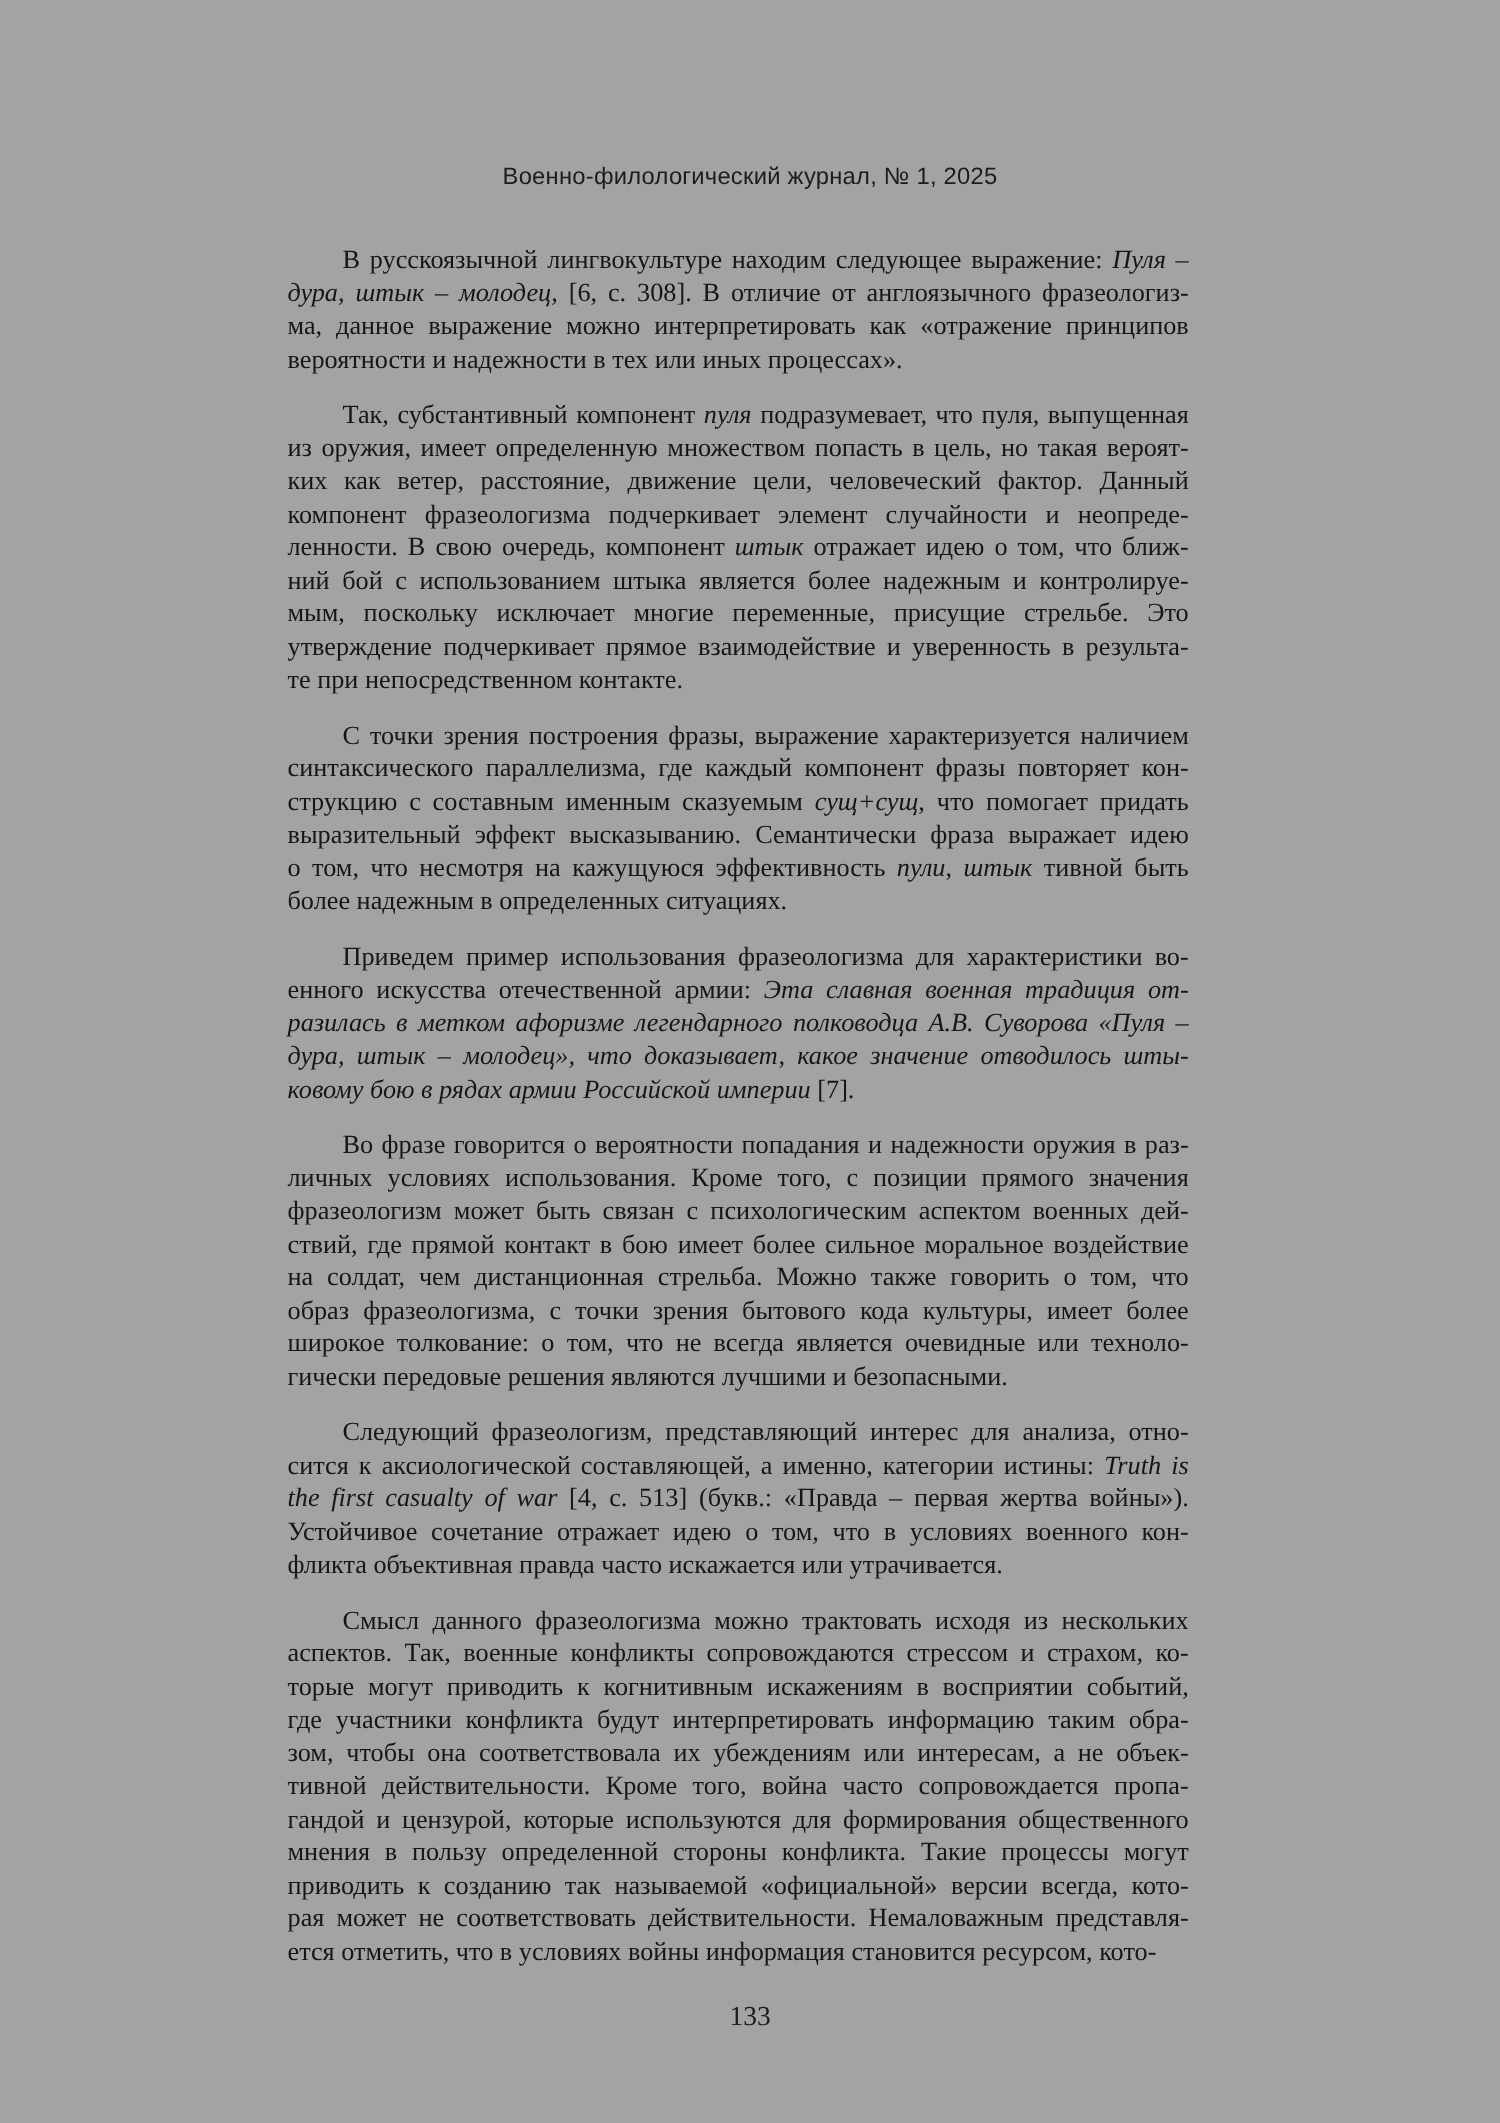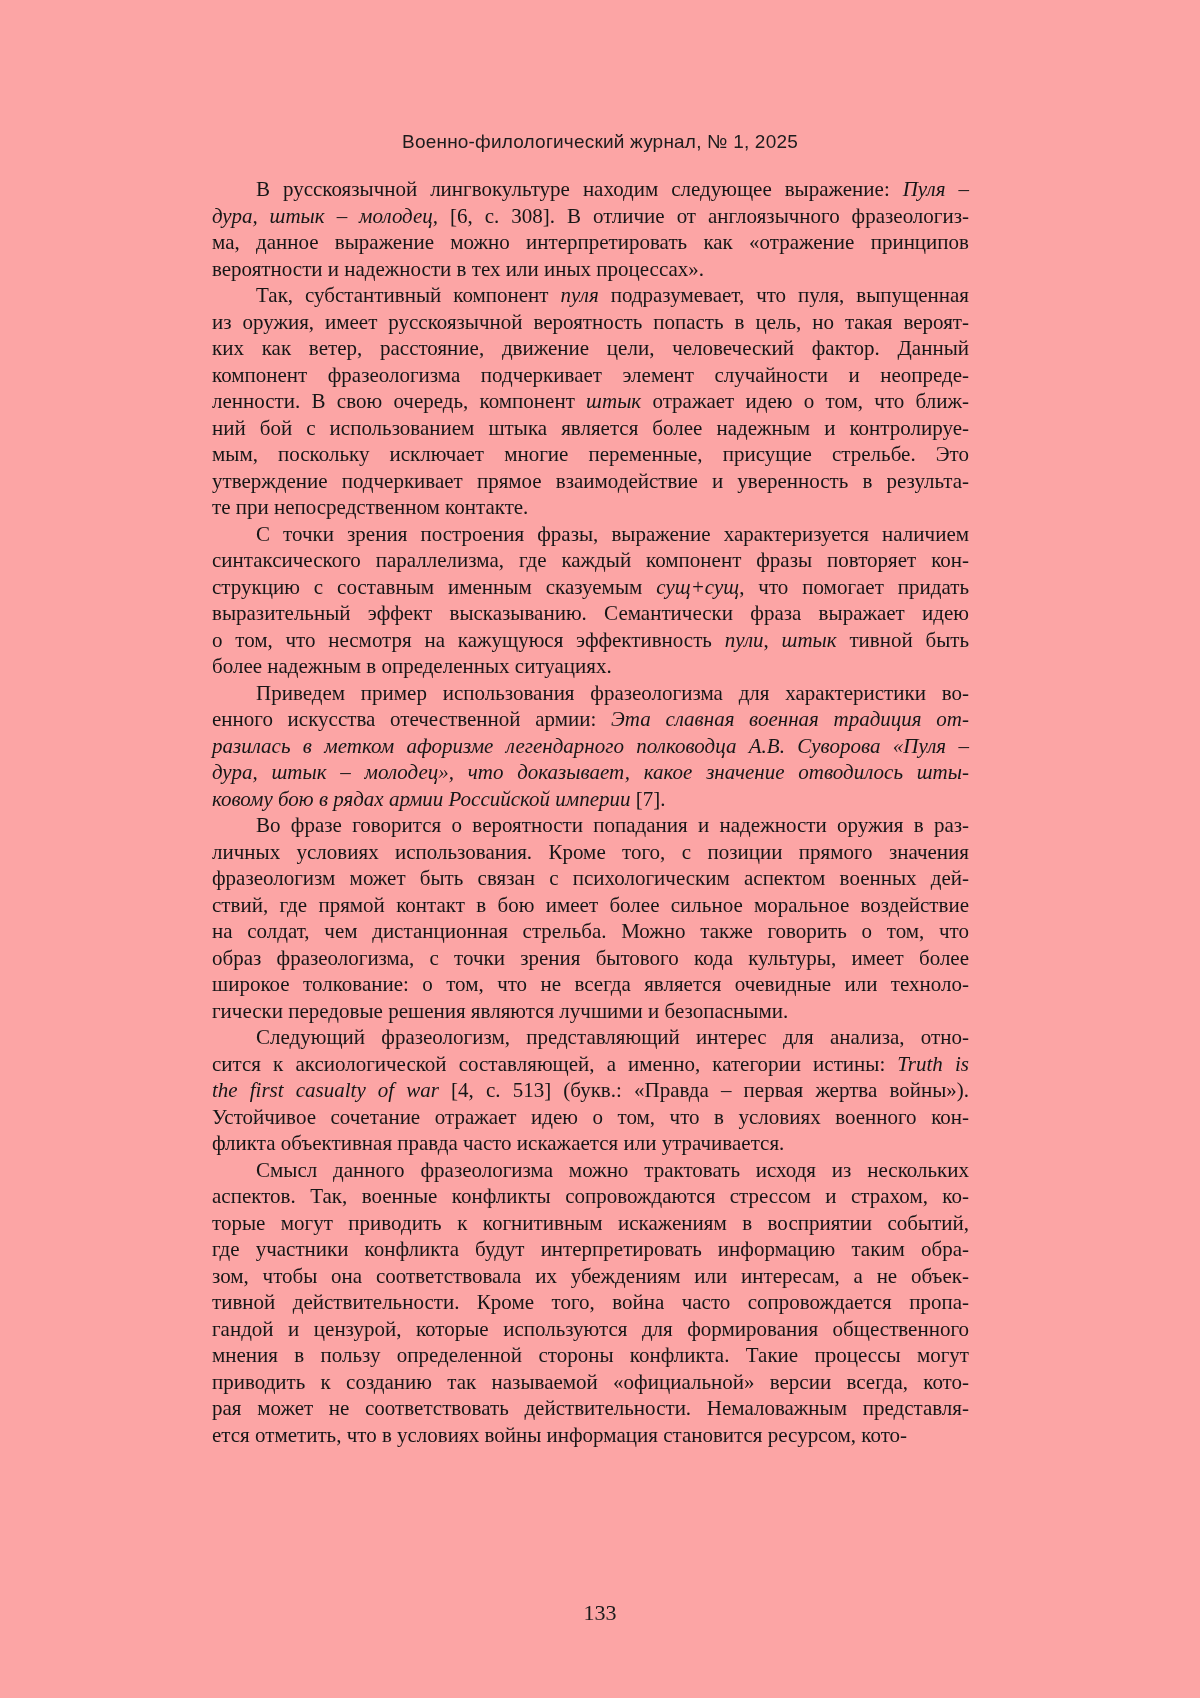--- a/index.html
+++ b/index.html
@@ -4,21 +4,21 @@
 <style>
   html, body {
     margin: 0;
     padding: 0;
     background: #ffffff;
   }
   .page {
     position: relative;
     width: 1200px;
     height: 1698px;
-    background: #fca5a5;
+    background: #a3a3a3;
     color: #171717;
     font-family: "Liberation Serif", serif;
     overflow: hidden;
   }
   .running-head {
     position: absolute;
     top: 131px;
     left: 0;
     width: 100%;
     text-align: center;
@@ -30,21 +30,21 @@
   .body-text {
     position: absolute;
     left: 212px;
     top: 176px;
     width: 757px;
     font-size: 21px;
     line-height: 26.5px;
     color: #161616;
   }
   .para {
-    margin: 0;
+    margin: 18px;
     padding: 0;
   }
   .line {
     text-align: justify;
     text-align-last: justify;
   }
   .line.last {
     text-align-last: auto;
   }
   .line.first {
@@ -72,21 +72,21 @@
 
   <div class="body-text" id="body-text">
       <div class="para">
         <div class="line first"><span>В русскоязычной лингвокультуре находим следующее выражение: </span><em>Пуля –</em></div>
         <div class="line"><em>дура, штык – молодец,</em><span> [6, с. 308]. В отличие от англоязычного фразеологиз-</span></div>
         <div class="line"><span>ма, данное выражение можно интерпретировать как «отражение принципов</span></div>
         <div class="line last"><span>вероятности и надежности в тех или иных процессах».</span></div>
       </div>
       <div class="para">
         <div class="line first"><span>Так, субстантивный компонент </span><em>пуля</em><span> подразумевает, что пуля, выпущенная</span></div>
-        <div class="line"><span>из оружия, имеет русскоязычной вероятность попасть в цель, но такая вероят-</span></div>
+        <div class="line"><span>из оружия, имеет определенную множеством попасть в цель, но такая вероят-</span></div>
         <div class="line"><span>ких как ветер, расстояние, движение цели, человеческий фактор. Данный</span></div>
         <div class="line"><span>компонент фразеологизма подчеркивает элемент случайности и неопреде-</span></div>
         <div class="line"><span>ленности. В свою очередь, компонент </span><em>штык</em><span> отражает идею о том, что ближ-</span></div>
         <div class="line"><span>ний бой с использованием штыка является более надежным и контролируе-</span></div>
         <div class="line"><span>мым, поскольку исключает многие переменные, присущие стрельбе. Это</span></div>
         <div class="line"><span>утверждение подчеркивает прямое взаимодействие и уверенность в результа-</span></div>
         <div class="line last"><span>те при непосредственном контакте.</span></div>
       </div>
       <div class="para">
         <div class="line first"><span>С точки зрения построения фразы, выражение характеризуется наличием</span></div>

